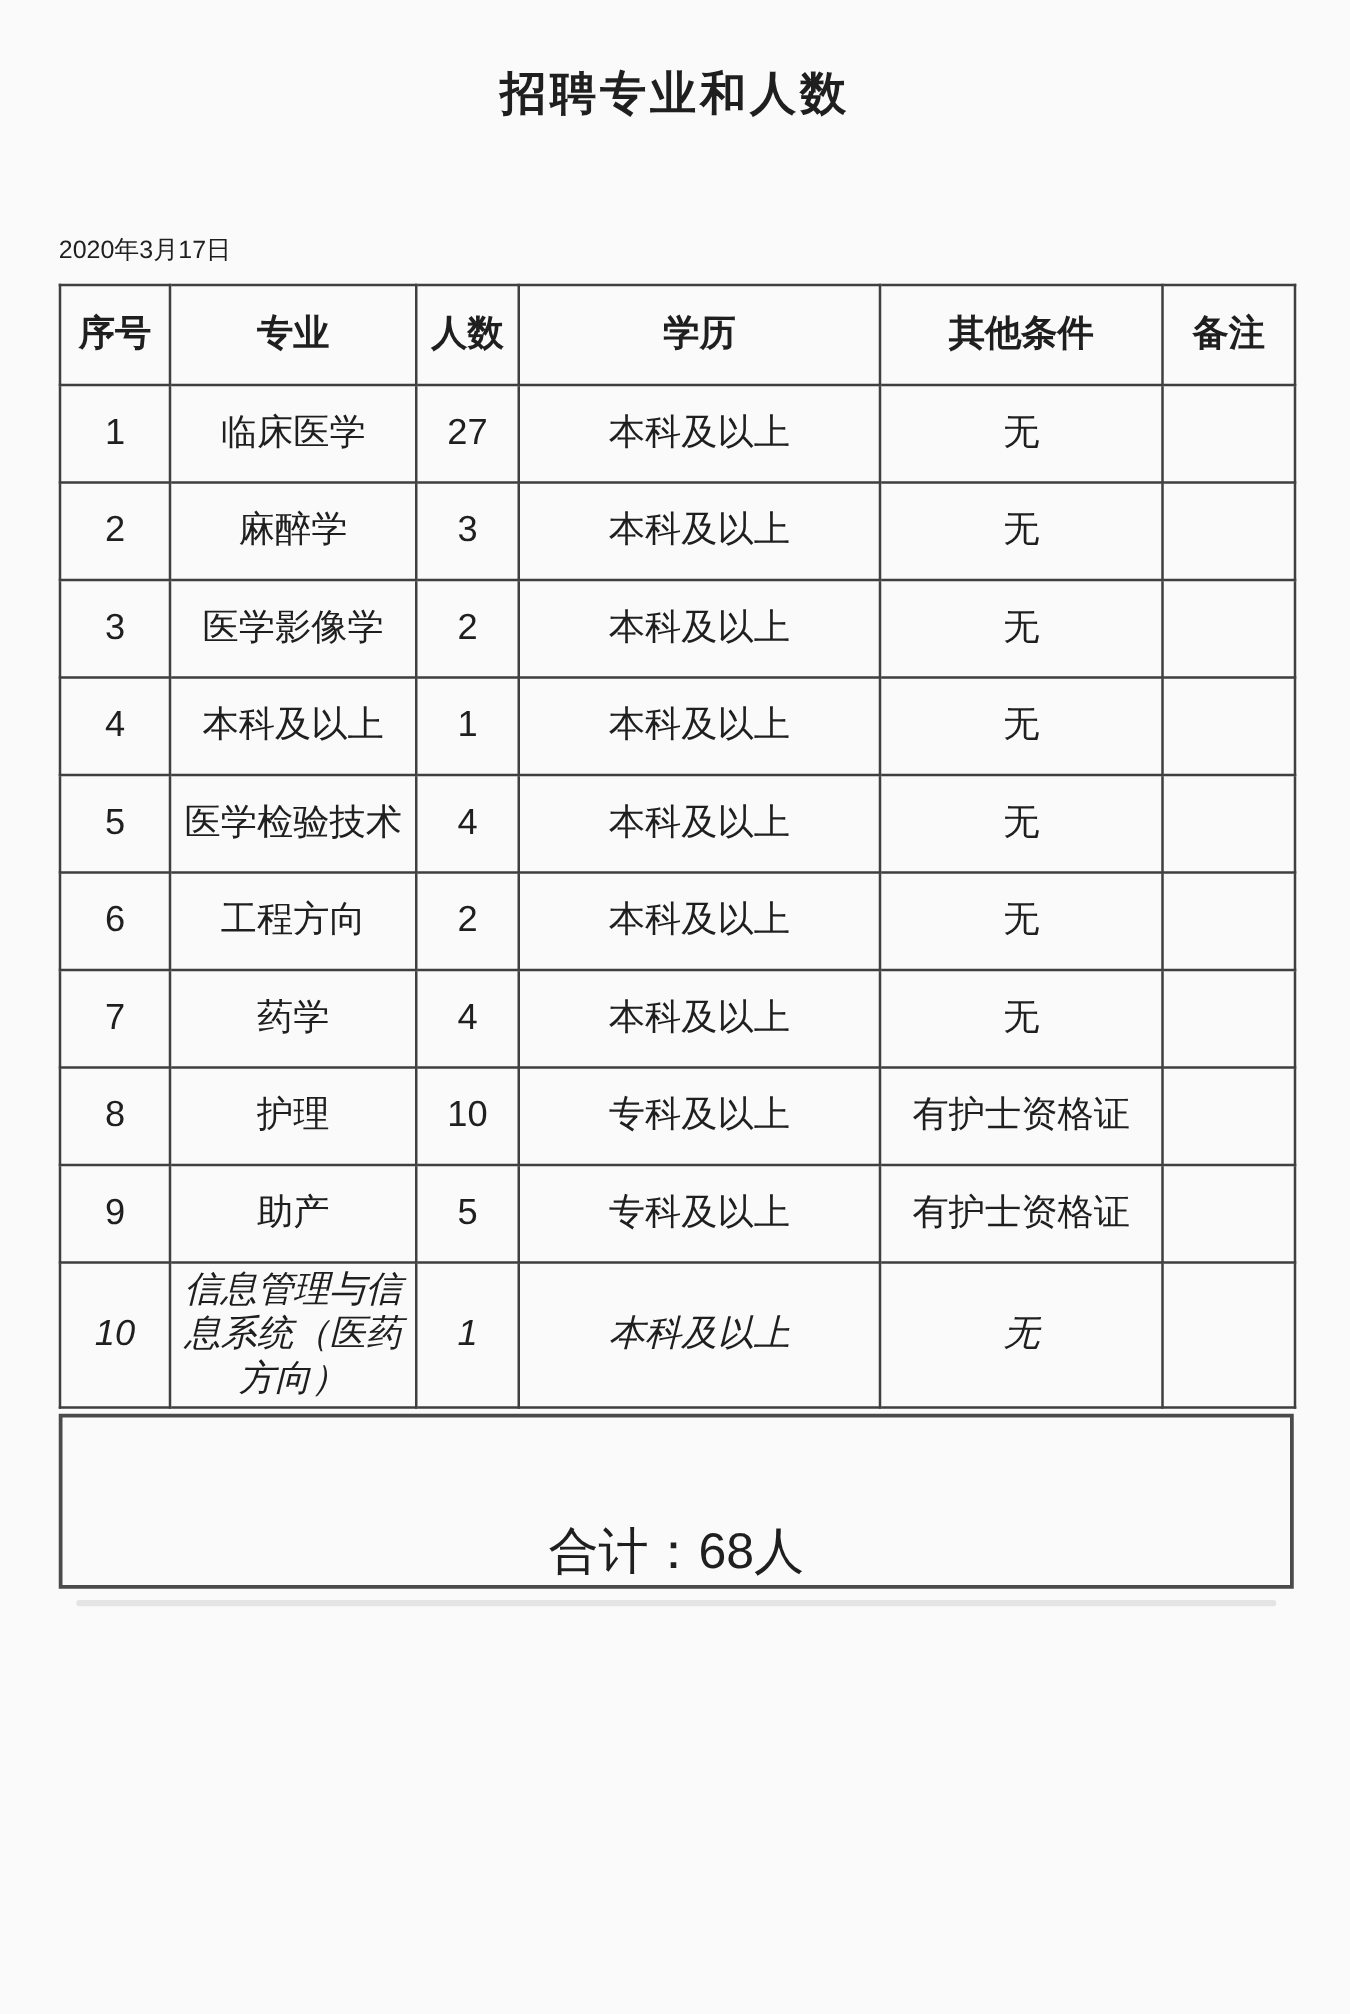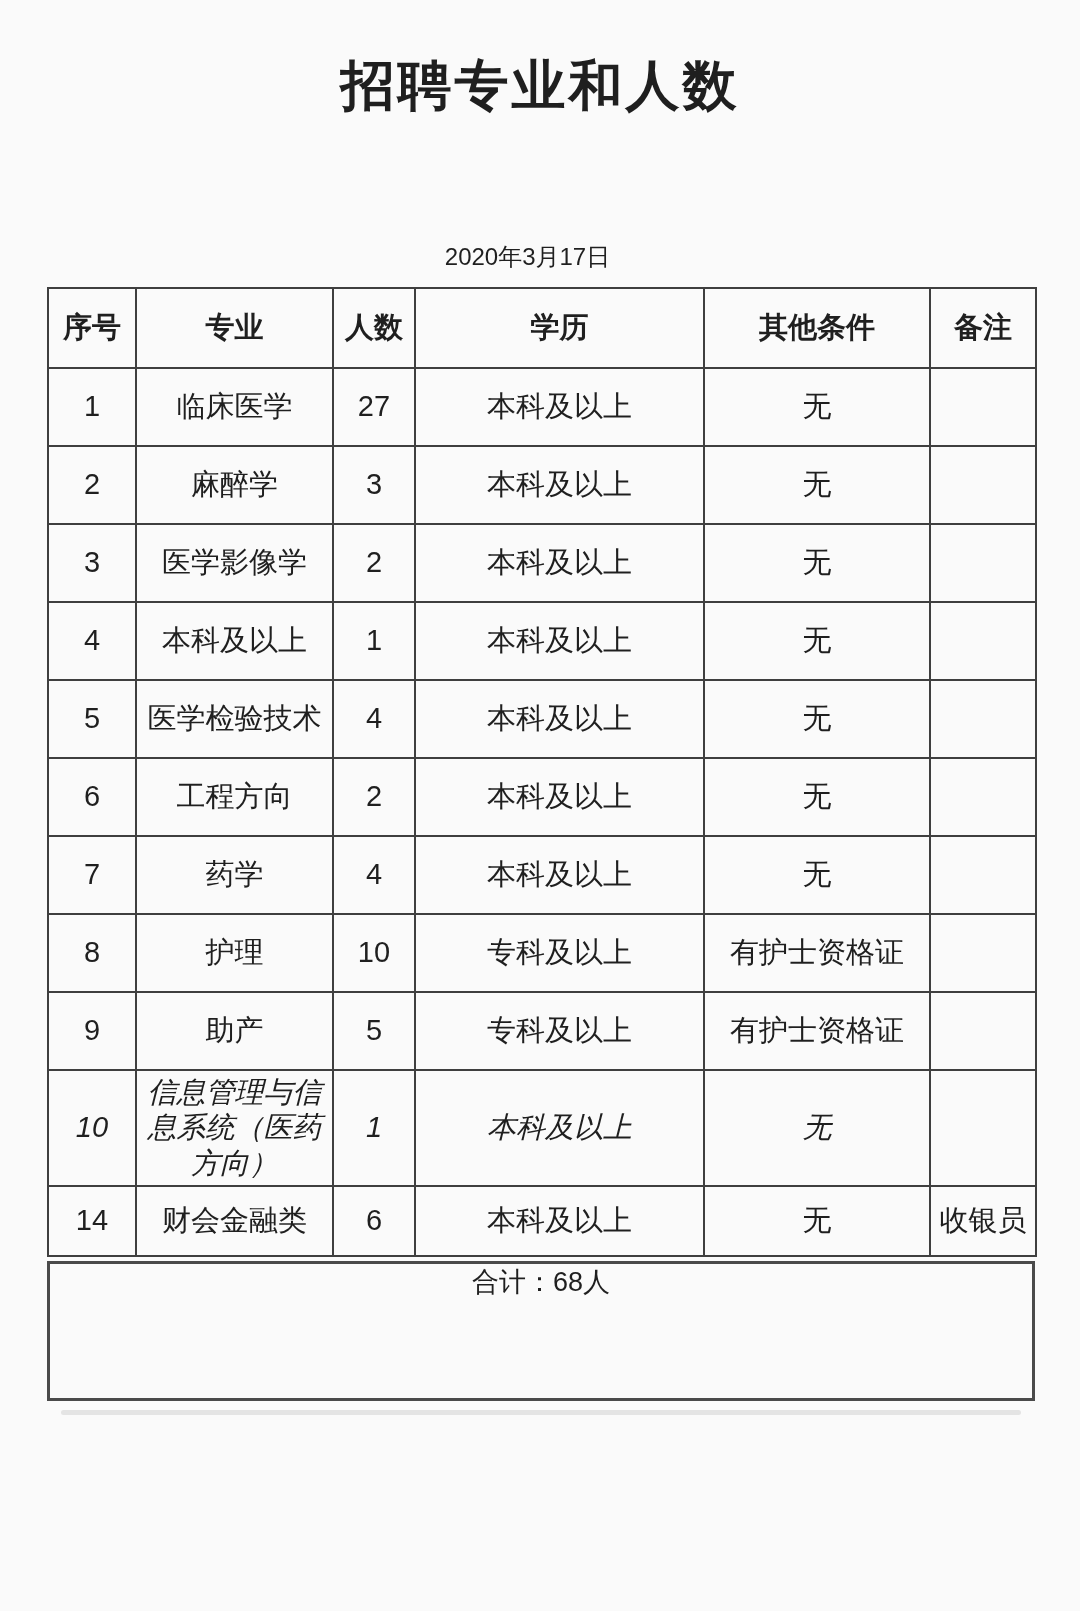--- a/index.html
+++ b/index.html
@@ -11,34 +11,34 @@
   }
   .page {
     position: relative;
     width: 1080px;
     height: 1611px;
     background: #fafafa;
     overflow: hidden;
   }
   .title {
     text-align: center;
-    font-size: 54px;
+    font-size: 37px;
     font-weight: bold;
     padding-top: 50px;
     letter-spacing: 3px;
   }
   .container {
     width: 988px;
     margin-left: 47px;
   }
   .date {
-    text-align: center;
+    text-align: left;
     padding-right: 27px;
-    font-size: 24px;
-    margin-top: 118px;
+    font-size: 20px;
+    margin-top: 86px;
     margin-bottom: 14px;
   }
   table.recruit {
     border-collapse: collapse;
     width: 988px;
     table-layout: fixed;
   }
   table.recruit th,
   table.recruit td {
     border: 2px solid #3f3f3f;
@@ -56,23 +56,23 @@
     height: 80px;
   }
   tr.std td   { height: 78px; }
   tr.tall td  { height: 105px; font-style: italic; }
   tr.short td { height: 70px; }
   .total-box {
     border: 3px solid #4a4a4a;
     height: 140px;
     margin-top: 4px;
     display: flex;
-    align-items: flex-start;
+    align-items: flex-end;
     justify-content: center;
-    font-size: 27px;
+    font-size: 40px;
     box-sizing: border-box;
   }
   .bottom-shadow {
     height: 5px;
     background: #e4e4e4;
     width: 960px;
     margin: 9px auto 0;
     border-radius: 3px;
   }
 </style>
@@ -180,28 +180,20 @@
       <tr class="tall">
         <td>10</td>
         <td>信息管理与信
 息系统（医药
 方向）</td>
         <td>1</td>
         <td>本科及以上</td>
         <td>无</td>
         <td></td>
       </tr>
-      <tr class="short">
-        <td>14</td>
-        <td>财会金融类</td>
-        <td>6</td>
-        <td>本科及以上</td>
-        <td>无</td>
-        <td>收银员</td>
-      </tr>
     </tbody>
       </table>
 
     <div class="total-box">
       <span>合计：68人</span>
     </div>
 
     <div class="bottom-shadow"></div>
 
   </div>

